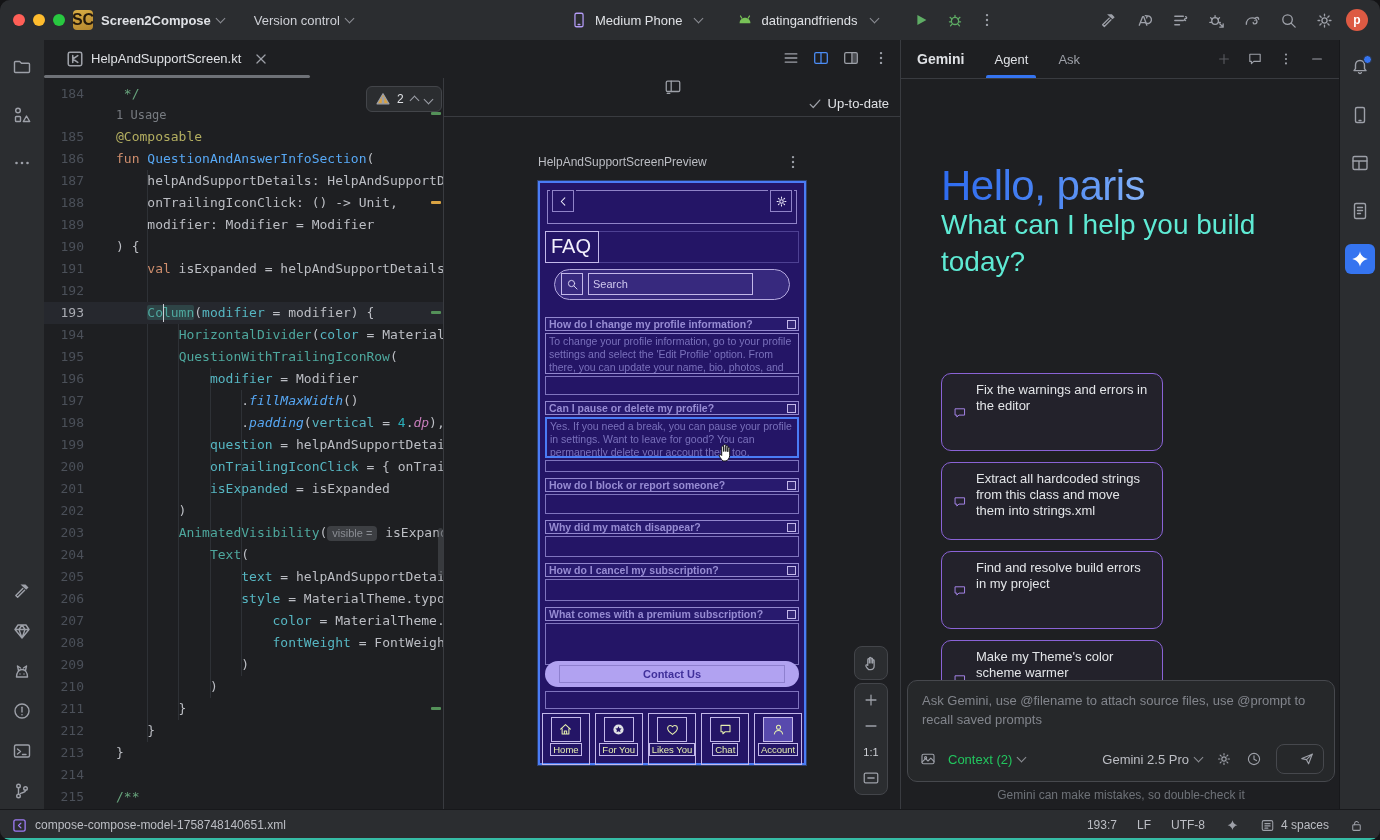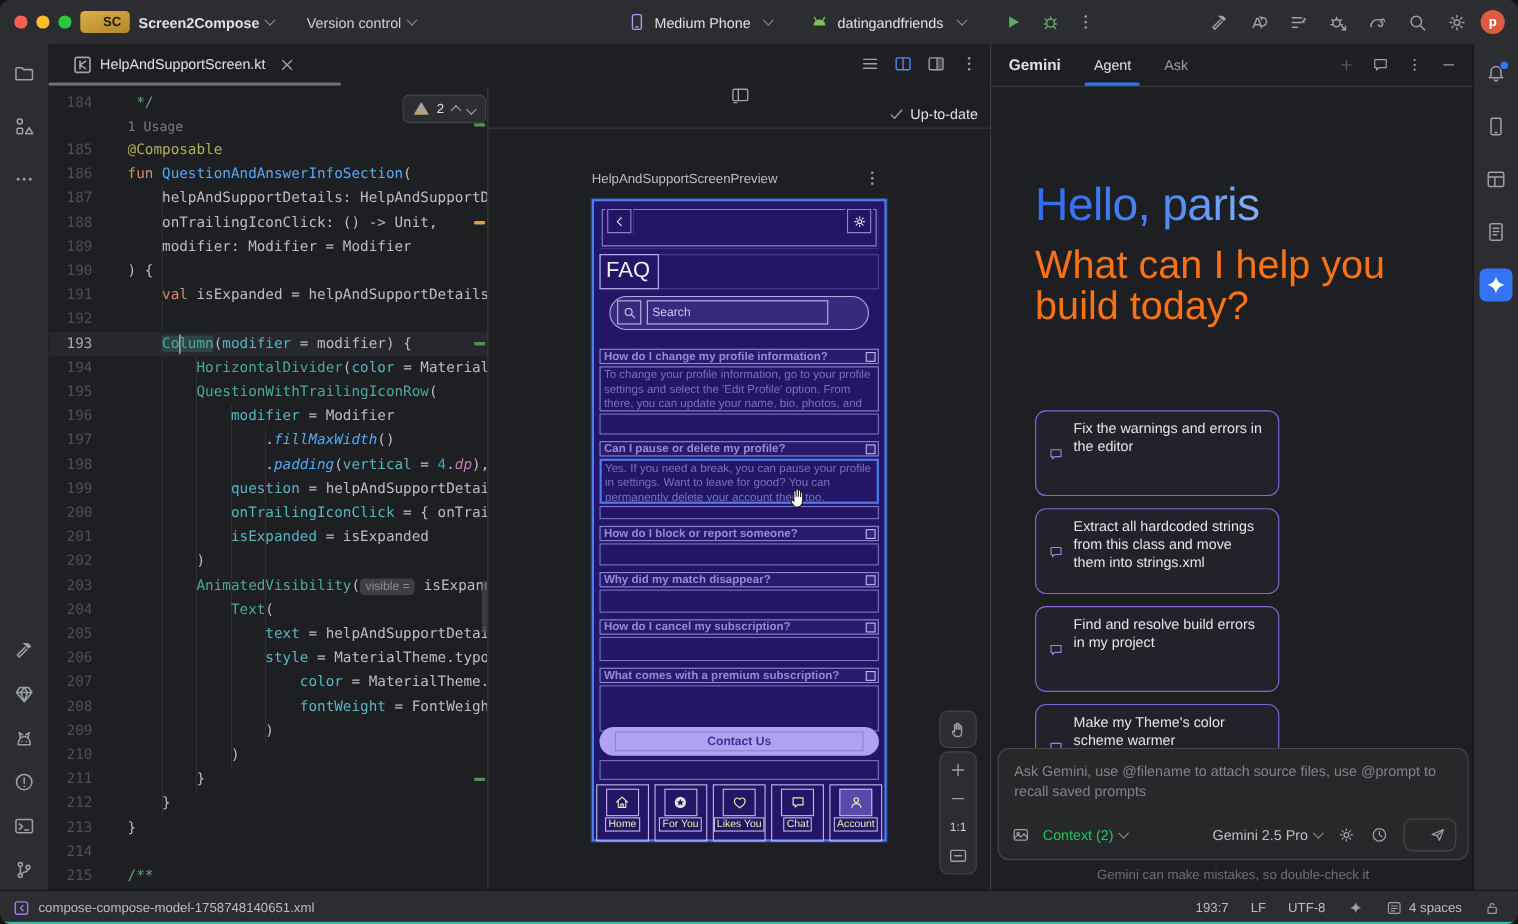--- a/index.html
+++ b/index.html
@@ -6,22 +6,22 @@
   .app{position:relative;width:1380px;height:840px;background:#1E1F22;border-radius:10px;overflow:hidden;
        font-family:"Liberation Sans",sans-serif;color:#DFE1E5;font-size:13px;}
   svg{display:block}
   .icon{display:inline-flex;align-items:center;justify-content:center;color:#9DA0A8;}
   .icon svg{width:18px;height:18px;fill:none;stroke:currentColor;stroke-width:1.4;stroke-linecap:round;stroke-linejoin:round;}
   .chev{display:inline-block;width:6px;height:6px;border-right:1.5px solid #8C8E94;border-bottom:1.5px solid #8C8E94;transform:rotate(45deg);margin:-3px 0 0 6px;}
   
   .topbar{position:absolute;left:0;top:0;right:0;height:40px;background:#2B2D30;border-bottom:1px solid #17181B;display:flex;align-items:center;}
   .lights{display:flex;gap:8px;margin-left:13px;}
   .light{width:12px;height:12px;border-radius:50%;}
-  .badge-sc{margin-left:8px;width:32px;height:20px;border-radius:4px;background:linear-gradient(160deg,#D9AE45,#B4862E);
-            color:#24190b;font-weight:bold;font-size:12px;display:flex;align-items:center;justify-content:center;padding-left:13px;}
+  .badge-sc{margin-left:8px;width:20px;height:20px;border-radius:4px;background:linear-gradient(160deg,#D9AE45,#B4862E);
+            color:#24190b;font-weight:bold;font-size:16px;display:flex;align-items:center;justify-content:center;}
   .proj{margin-left:8px;font-weight:600;}
   .vcs{margin-left:30px;color:#CED0D6;}
   .runzone{position:absolute;left:570px;display:flex;align-items:center;}
   .runcfg{display:flex;align-items:center;gap:7px;margin-right:34px;}
   .tb-actions{position:absolute;right:46px;display:flex;align-items:center;gap:17px;}
   .tb-actions .icon svg{width:19px;height:19px}
   .avatar{position:absolute;right:12px;width:22px;height:22px;border-radius:50%;background:#DD5A43;color:#fff;
           display:flex;align-items:center;justify-content:center;font-size:12px;font-weight:bold;}
   .greenic{color:#5FAD65}
   
@@ -118,21 +118,21 @@
   .gemtitle{font-weight:bold;font-size:14px;}
   .gemtabs{display:flex;gap:26px;margin-left:28px;height:100%;}
   .gemtab{display:flex;align-items:center;color:#9DA0A8;position:relative;padding:0 2px;}
   .gemtab.active{color:#DFE1E5;}
   .gemtab.active::after{content:"";position:absolute;left:-6px;right:-6px;bottom:0;height:3px;background:#3574F0;border-radius:2px 2px 0 0;}
   .gemhead-actions{margin-left:auto;display:flex;gap:15px;color:#87898E;}
   .gemhead-actions .icon svg{width:16px;height:16px}
   .gemhead-actions .dim{opacity:.45}
   .hello{position:absolute;left:40px;top:122px;font-size:42px;letter-spacing:-.5px;
          background:linear-gradient(90deg,#2E6BF0 0%,#4C86F3 55%,#83B2F9 100%);-webkit-background-clip:text;background-clip:text;color:transparent;}
-  .hellosub{position:absolute;left:40px;top:182px;width:330px;font-size:36px;line-height:37px;color:#f97316;}
+  .hellosub{position:absolute;left:40px;top:166px;width:330px;font-size:28px;line-height:37px;color:#5eead4;}
   .cards{position:absolute;left:40px;top:333px;width:222px;display:flex;flex-direction:column;gap:11px;}
   .card{height:78px;box-sizing:border-box;border:1px solid #8A63D6;border-radius:10px;padding:8px 11px;display:flex;gap:9px;background:rgba(138,99,214,.05);}
   .card .icon{color:#A584E8;margin-top:1px;}
   .card .icon svg{width:14px;height:14px}
   .card .txt{font-size:13px;line-height:16px;color:#E3E5E8;}
   .gembox{position:absolute;left:6px;width:428px;top:640px;height:102px;border:1px solid #46484D;border-radius:10px;background:#26282A;box-sizing:border-box;}
   .gembox .ph{padding:10px 14px;color:#82858C;font-size:13px;line-height:19px;}
   .gemctl{position:absolute;left:12px;right:10px;bottom:7px;display:flex;align-items:center;}
   .gemctl .lab{color:#22c55e;margin-left:12px;}
   .gemctl .model{margin-left:auto;color:#BCBEC4;}

